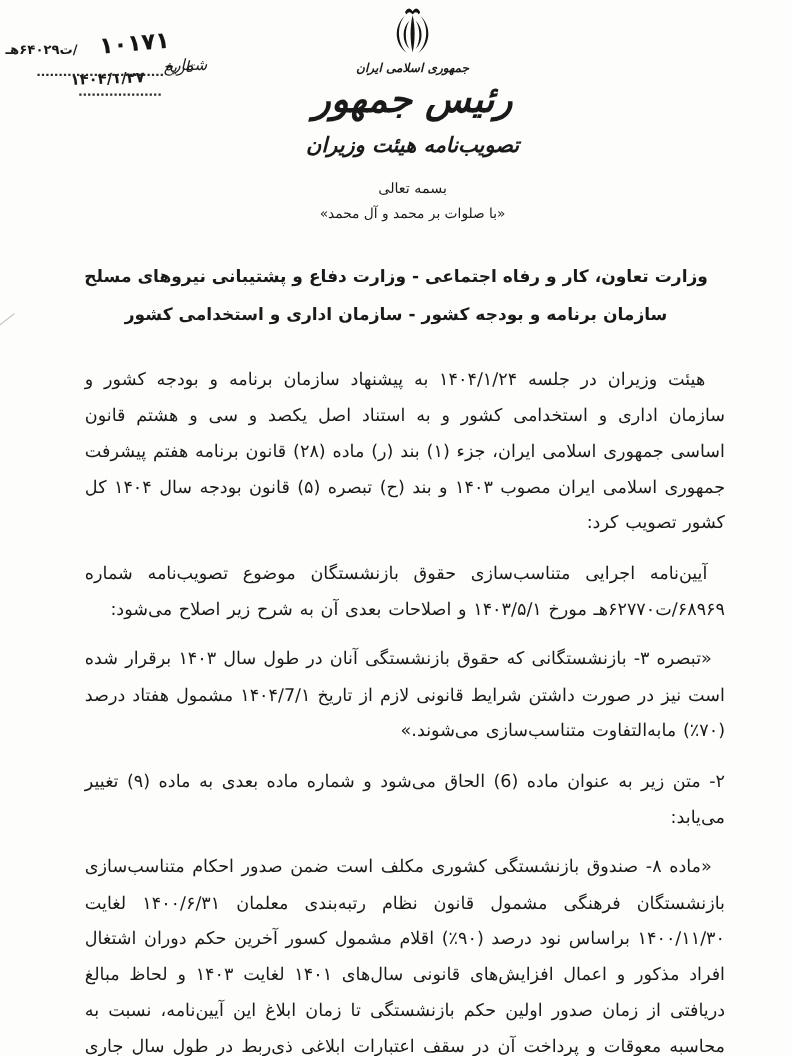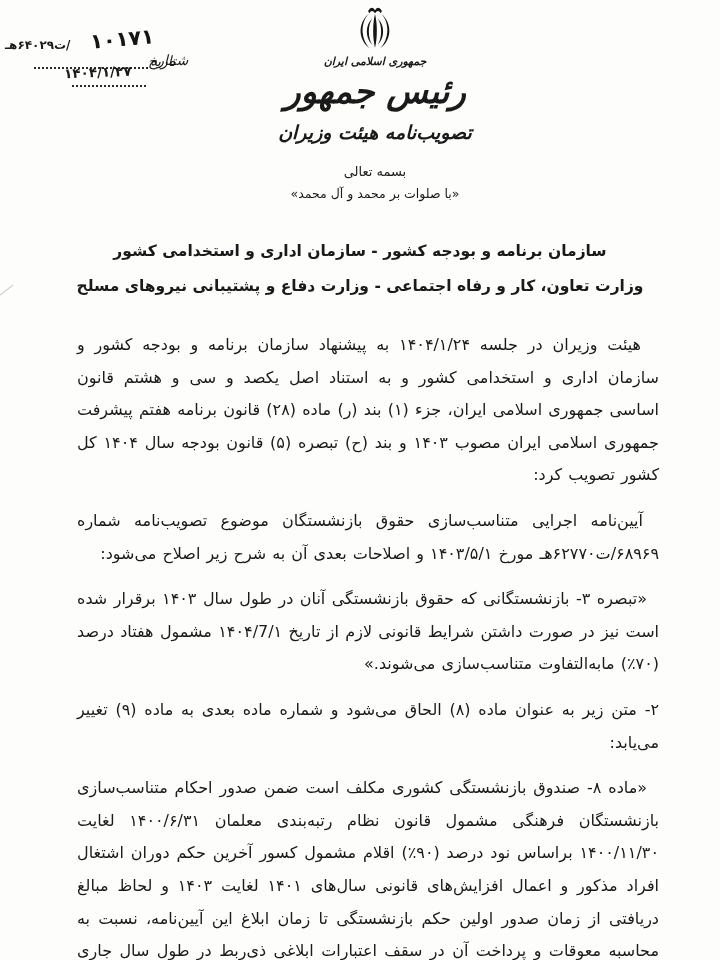--- a/index.html
+++ b/index.html
@@ -102,23 +102,23 @@
     </g>
   </svg>
   <div class="country">جمهوری اسلامی ایران</div>
   <div class="president">رئیس جمهور</div>
   <div class="doctype">تصویب‌نامه هیئت وزیران</div>
   <div class="basmala">بسمه تعالی</div>
   <div class="salutation">«با صلوات بر محمد و آل محمد»</div>
 </div>
 
 <div class="addressees">
+  <div>وزارت تعاون، کار و رفاه اجتماعی - وزارت دفاع و پشتیبانی نیروهای مسلح</div>
   <div>سازمان برنامه و بودجه کشور - سازمان اداری و استخدامی کشور</div>
-  <div>وزارت تعاون، کار و رفاه اجتماعی - وزارت دفاع و پشتیبانی نیروهای مسلح</div>
 </div>
 
 <div class="docbody">
   <p class="p-preamble">هیئت وزیران در جلسه ۱۴۰۴/۱/۲۴ به پیشنهاد سازمان برنامه و بودجه کشور و سازمان اداری و استخدامی کشور و به استناد اصل یکصد و سی و هشتم قانون اساسی جمهوری اسلامی ایران، جزء (۱) بند (ر) ماده (۲۸) قانون برنامه هفتم پیشرفت جمهوری اسلامی ایران مصوب ۱۴۰۳ و بند (ح) تبصره (۵) قانون بودجه سال ۱۴۰۴ کل کشور تصویب کرد:</p>
   <p class="p-intro">آیین‌نامه اجرایی متناسب‌سازی حقوق بازنشستگان موضوع تصویب‌نامه شماره ۶۸۹۶۹/ت۶۲۷۷۰هـ مورخ ۱۴۰۳/۵/۱ و اصلاحات بعدی آن به شرح زیر اصلاح می‌شود:</p>
   <p class="p-quote">«تبصره ۳- بازنشستگانی که حقوق بازنشستگی آنان در طول سال ۱۴۰۳ برقرار شده است نیز در صورت داشتن شرایط قانونی لازم از تاریخ ۱۴۰۴/7/۱ مشمول هفتاد درصد (۷۰٪) مابه‌التفاوت متناسب‌سازی می‌شوند.»</p>
-  <p class="p-item">۲- متن زیر به عنوان ماده (۸) الحاق می‌شود و شماره ماده بعدی به ماده (۹) تغییر می‌یابد:</p>
+  <p class="p-item">۲- متن زیر به عنوان ماده (6) الحاق می‌شود و شماره ماده بعدی به ماده (۹) تغییر می‌یابد:</p>
   <p class="p-quote">«ماده ۸- صندوق بازنشستگی کشوری مکلف است ضمن صدور احکام متناسب‌سازی بازنشستگان فرهنگی مشمول قانون نظام رتبه‌بندی معلمان ۱۴۰۰/۶/۳۱ لغایت ۱۴۰۰/۱۱/۳۰ براساس نود درصد (۹۰٪) اقلام مشمول کسور آخرین حکم دوران اشتغال افراد مذکور و اعمال افزایش‌های قانونی سال‌های ۱۴۰۱ لغایت ۱۴۰۳ و لحاظ مبالغ دریافتی از زمان صدور اولین حکم بازنشستگی تا زمان ابلاغ این آیین‌نامه، نسبت به محاسبه معوقات و پرداخت آن در سقف اعتبارات ابلاغی ذی‌ربط در طول سال جاری اقدام نماید.</p>
 </div>
 
 </body></html>

